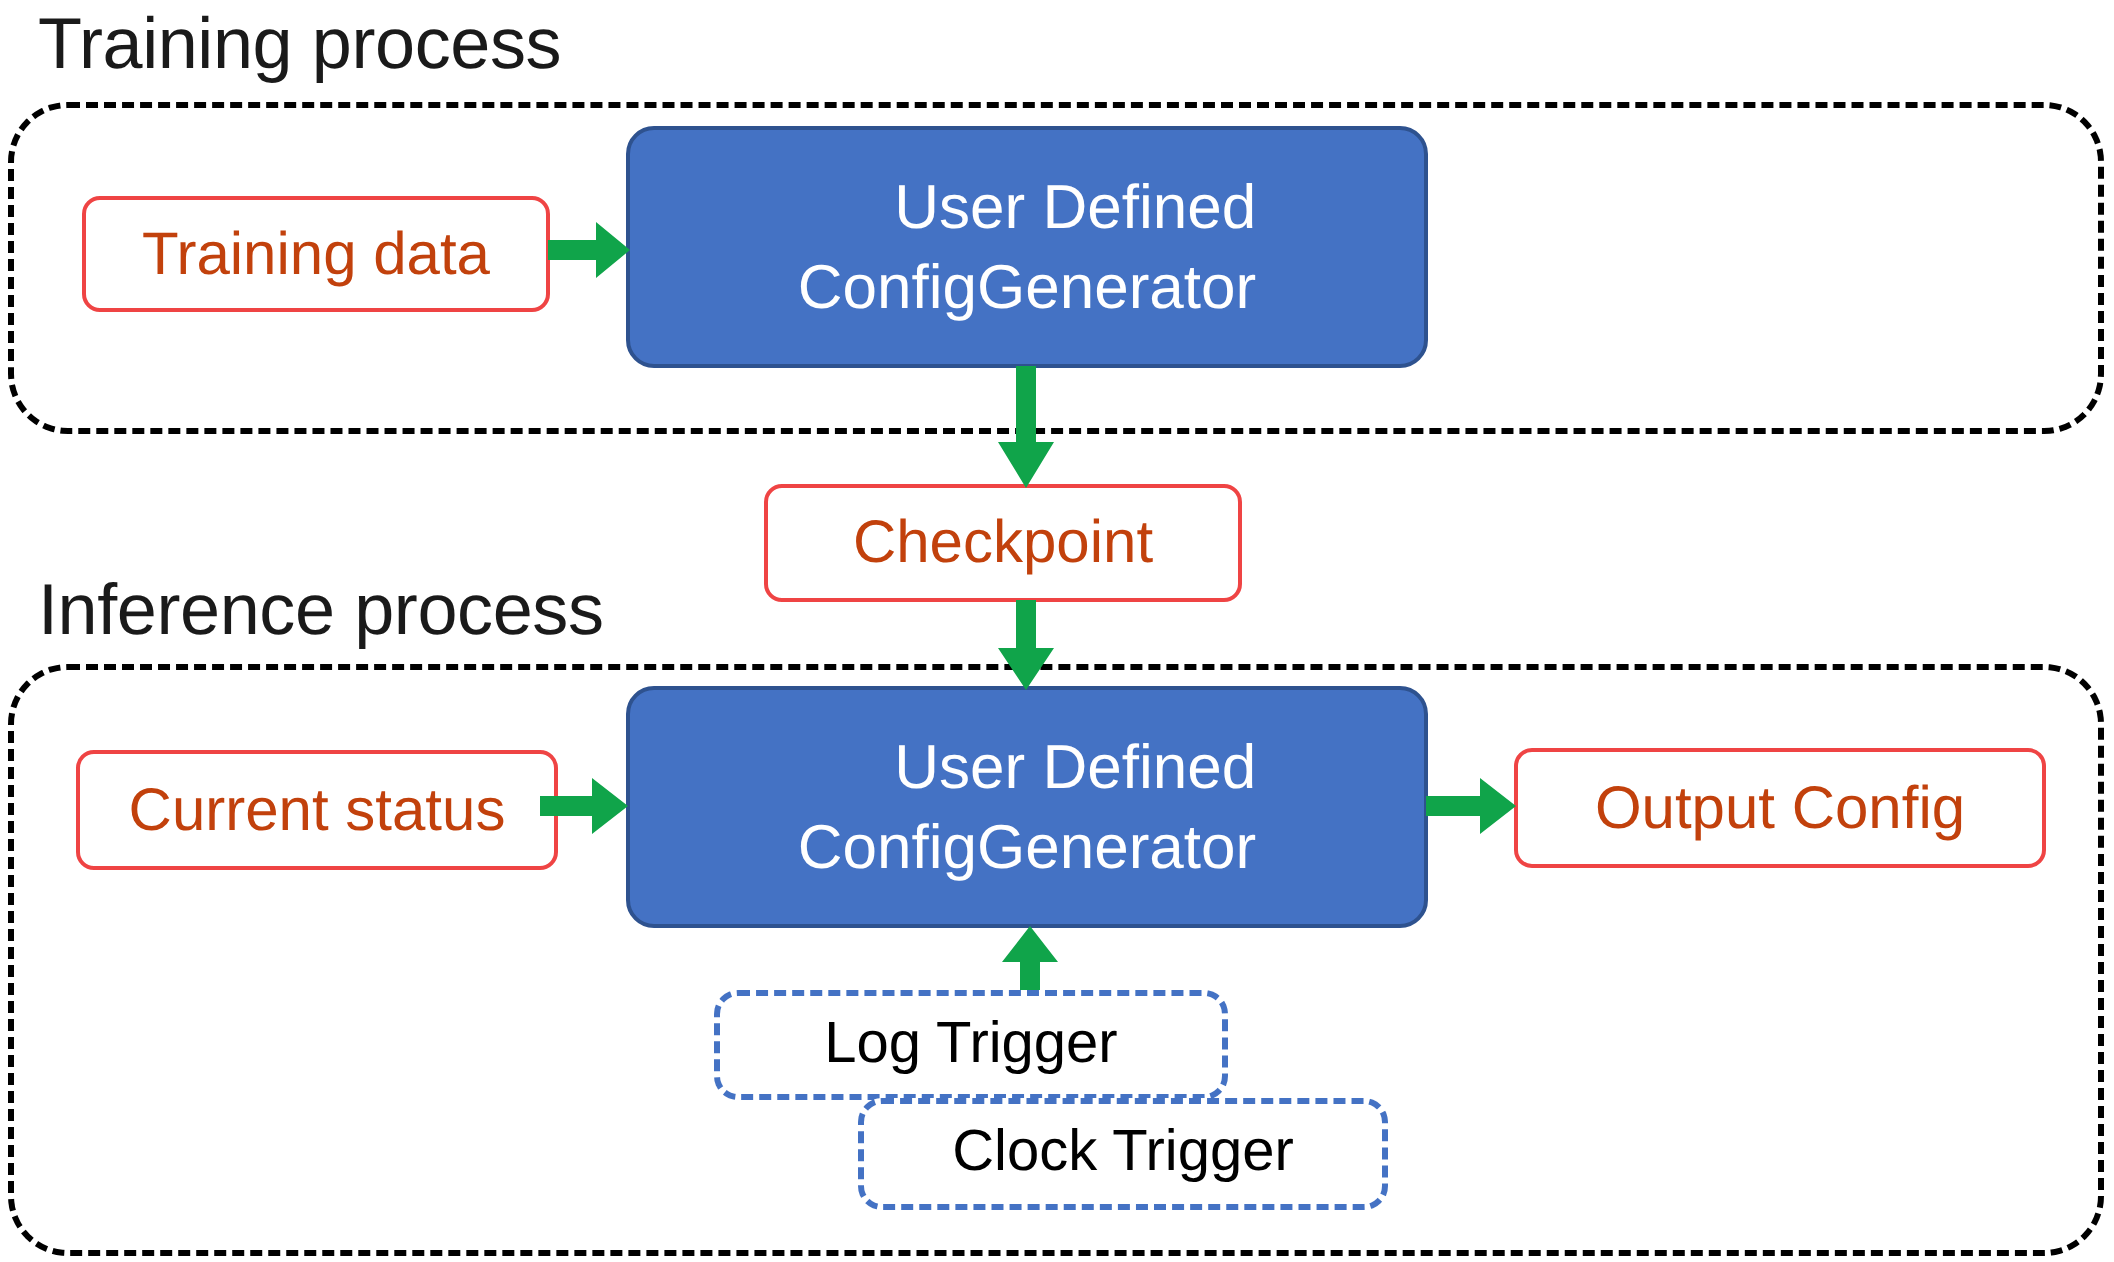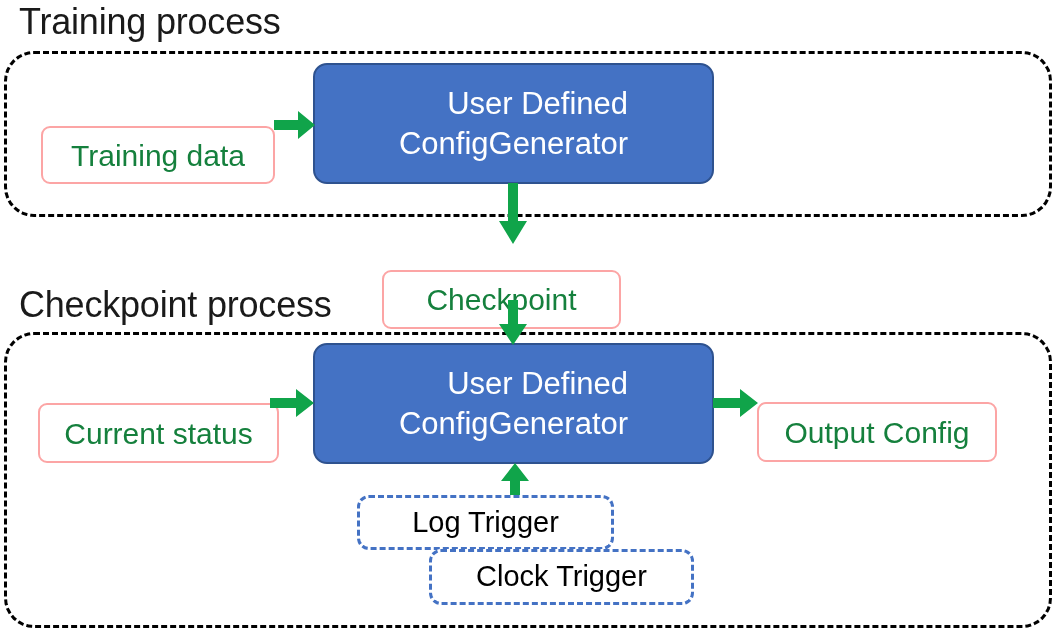--- a/index.html
+++ b/index.html
@@ -49,26 +49,25 @@
     box-sizing: border-box;
     display: flex;
     align-items: center;
     justify-content: center;
     text-align: center;
   }
 
   
   .node-plain {
     background: #ffffff;
-    border: 2px solid #fca5a5;
+    border: 2px solid #ef4444;
     border-radius: 9px;
-    color: #15803d;
+    color: #c2410c;
     font-size: 30px;
     line-height: 1.1;
-    margin-top: 28px;
   }
 
   
   .node-primary {
     background: #4472C4;
     border: 2px solid #2E528F;
     border-radius: 14px;
     color: #ffffff;
     font-size: 31px;
     line-height: 1.28;
@@ -84,21 +83,21 @@
     font-size: 29px;
     line-height: 1.1;
   }
 
   
   #node-training-data   { left: 41px;  top: 98px;  width: 234px; height: 58px; }
   #node-cfg-train       { left: 313px; top: 63px;  width: 401px; height: 121px; }
   #node-checkpoint      { left: 382px; top: 242px; width: 239px; height: 59px; }
   #node-current-status  { left: 38px;  top: 375px; width: 241px; height: 60px; }
   #node-cfg-infer       { left: 313px; top: 343px; width: 401px; height: 121px; }
-  #node-output-config   { left: 757px; top: 374px; width: 240px; height: 60px; }
+  #node-output-config   { left: 757px; top: 374px; width: 266px; height: 60px; }
   #node-log-trigger     { left: 357px; top: 495px; width: 257px; height: 55px; z-index: 3;}
   #node-clock-trigger   { left: 429px; top: 549px; width: 265px; height: 56px; z-index: 4;}
 
   
   .arrow {
     position: absolute;
     overflow: visible;
     pointer-events: none;
   }
   #arrow-data-to-cfg    { left: 274px; top: 110px; }
@@ -108,21 +107,21 @@
   #arrow-cfg-to-output  { left: 713px; top: 388px; }
   #arrow-trigger-to-cfg { left: 500px; top: 463px; }
 </style>
 </head>
 <body>
 
 <div id="canvas">
 
   <div class="section-label" id="label-training">Training process</div>
 
-  <div class="section-label" id="label-inference">Checkpoint process</div>
+  <div class="section-label" id="label-inference">Inference process</div>
 
   <div class="process-container" id="container-training"></div>
 
   <div class="process-container" id="container-inference"></div>
 
   <div class="node node-plain" id="node-training-data">Training data</div>
 
   <div class="node node-primary" id="node-cfg-train">
     <div>
       <div>User Defined</div>

